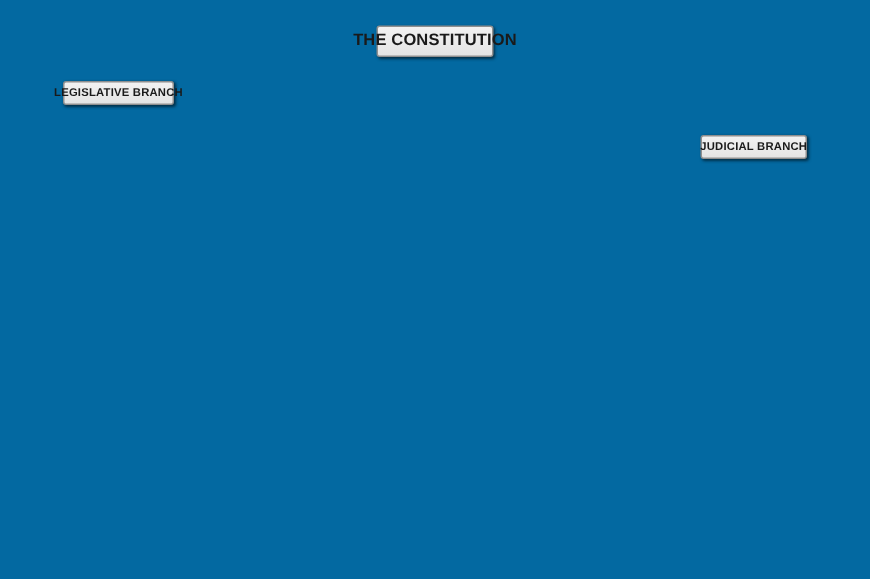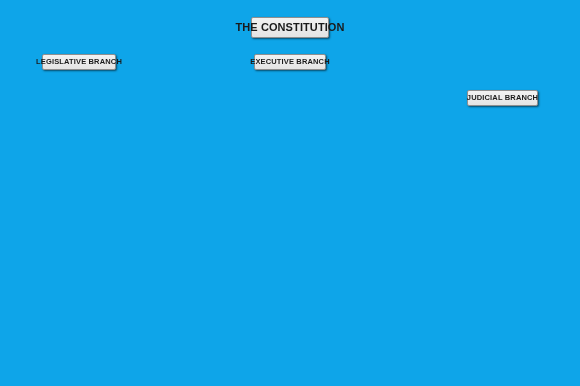--- a/index.html
+++ b/index.html
@@ -11,21 +11,21 @@
     width: 580px;
     height: 386px;
     overflow: hidden;
     font-family: "Liberation Sans", sans-serif;
     background: #221f20;
   }
   #canvas {
     position: relative;
     width: 580px;
     height: 386px;
-    background: #0ea5e9;
+    background: #0369a1;
   }
   .node {
     position: absolute;
     box-sizing: border-box;
     background: #e9e9e9;
     color: #1a1a1a;
     border: 1px solid #8f8f8f;
     border-radius: 2px;
     display: flex;
     align-items: center;
@@ -77,21 +77,18 @@
 <div id="canvas">
 
   <div class="node node-root">
     <span class="node-label">THE CONSTITUTION</span>
   </div>
 
   <div class="node node-branch node-legislative">
     <span class="node-label">LEGISLATIVE BRANCH</span>
   </div>
 
-  <div class="node node-branch node-executive">
-    <span class="node-label">EXECUTIVE BRANCH</span>
-  </div>
 
   <div class="node node-branch node-judicial">
     <span class="node-label">JUDICIAL BRANCH</span>
   </div>
 
 </div>
 
 </body></html>

